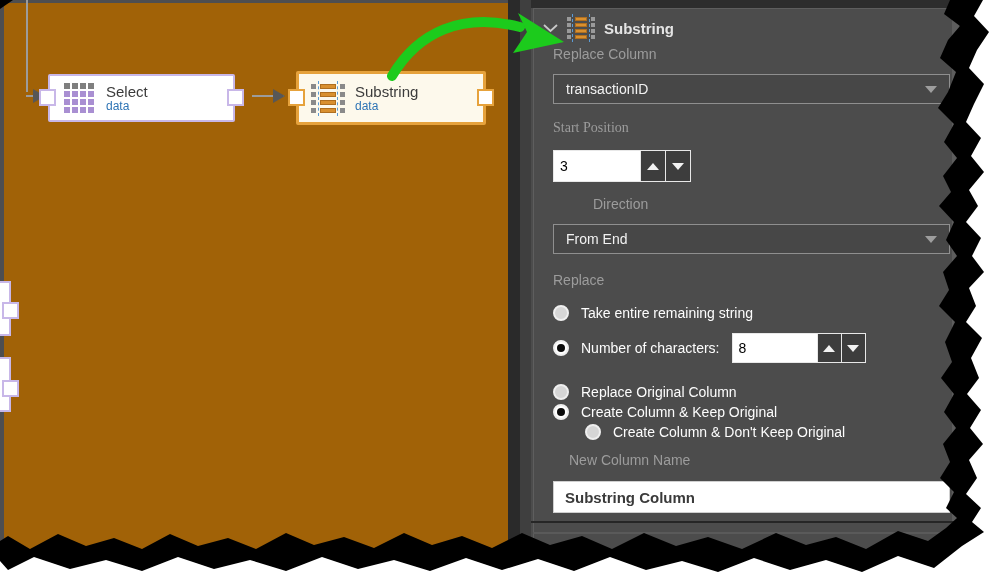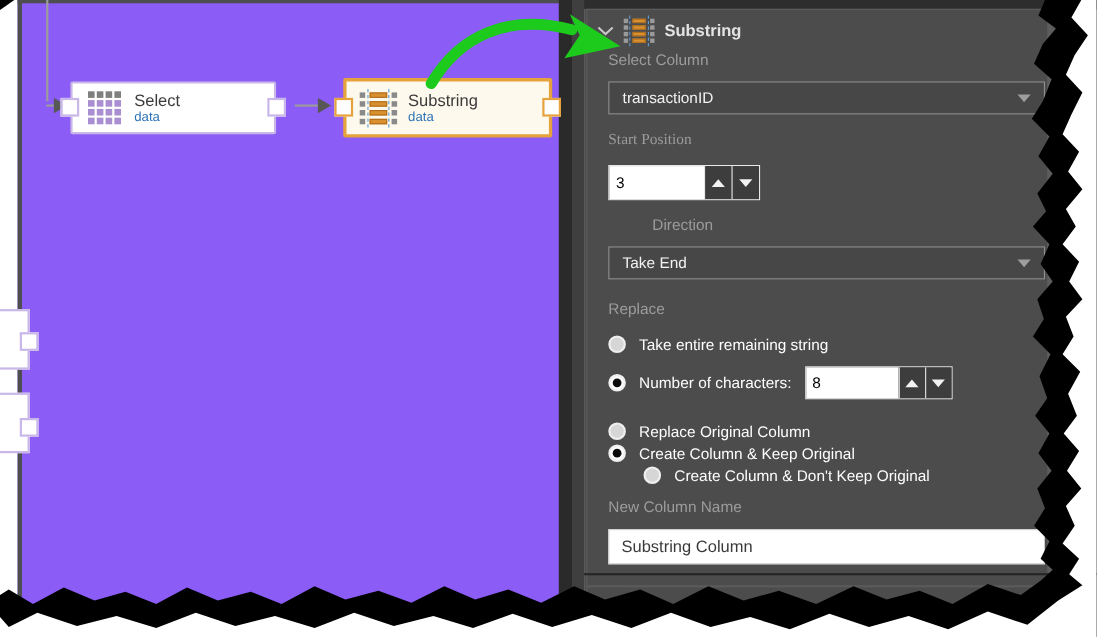--- a/index.html
+++ b/index.html
@@ -1,20 +1,20 @@
 <!DOCTYPE html>
 <html><head>
 <meta charset="utf-8">
 <style>
   html,body{margin:0;padding:0;background:#fff;}
   *{box-sizing:border-box;font-family:"Liberation Sans",sans-serif;}
   .stage{position:relative;width:997px;height:579px;overflow:hidden;background:#fff;}
 
   
-  .canvas{position:absolute;left:16px;top:0;width:510px;height:556px;background:#8b5cf6;}
+  .canvas{position:absolute;left:0;top:0;width:510px;height:556px;background:#a16207;}
   .canvas-edge-left{position:absolute;left:0;top:0;width:4px;height:556px;background:#4e4e50;}
   .canvas-edge-top{position:absolute;left:0;top:0;width:510px;height:3px;background:#4e4e50;}
 
   .conn-line{position:absolute;background:#9c9c9c;}
   .conn-arrow{position:absolute;width:0;height:0;border-top:7px solid transparent;border-bottom:7px solid transparent;border-left:12px solid #575757;}
 
   .node{position:absolute;border-radius:2px;display:flex;align-items:center;}
   .node-select{left:48px;top:74px;width:187px;height:48px;background:#ffffff;border:2px solid #c8b7e8;}
   .node-substring{left:296px;top:71px;width:190px;height:54px;background:#fdf9ec;border:3px solid #e6a23c;}
   .port{position:absolute;width:17px;height:17px;background:#fff;z-index:5;}
@@ -205,40 +205,40 @@
         <span class="col">
             <i></i>
             <i></i>
             <i></i>
             <i></i>
           </span>
       </span>
       <span class="p-title">Substring</span>
     </div>
 
-    <div class="p-label" style="top:46px;">Select Column</div>
+    <div class="p-label" style="top:46px;">Replace Column</div>
     <div class="dropdown" style="top:74px;">
       <span class="dd-text">transactionID</span>
       <span class="caret"></span>
     </div>
 
     <div class="p-label" style="top:120px;font-family:Liberation Serif, serif;">Start Position</div>
     <div class="spinner" style="left:22px;top:150px;">
       <input value="3" style="">
       <span class="spin-btn">
           <span class="tri-up"></span>
         </span>
       <span class="spin-btn">
           <span class="tri-down"></span>
         </span>
     </div>
 
     <div class="p-label" style="top:196px;margin-left:40px;">Direction</div>
     <div class="dropdown" style="top:224px;">
-      <span class="dd-text">Take End</span>
+      <span class="dd-text">From End</span>
       <span class="caret"></span>
     </div>
 
     <div class="p-label" style="top:272px;">Replace</div>
 
     <div class="radio-row" style="top:303px;">
       <span class="radio"></span>
       <span class="radio-label">Take entire remaining string</span>
     </div>
 
@@ -262,22 +262,22 @@
     </div>
     <div class="radio-row" style="top:382px;">
       <span class="radio"></span>
       <span class="radio-label">Replace Original Column</span>
     </div>
     <div class="radio-row" style="top:422px;padding-left:32px;">
       <span class="radio"></span>
       <span class="radio-label">Create Column &amp; Don't Keep Original</span>
     </div>
 
-    <div class="p-label" style="top:452px;">New Column Name</div>
-    <input class="text-input" style="top: 481px;" value="Substring Column">
+    <div class="p-label" style="top:452px;margin-left:16px;">New Column Name</div>
+    <input class="text-input" style="top: 481px; font-weight: bold;" value="Substring Column">
 
     <div class="p-divider"></div>
     <div class="p-divider2"></div>
   </div>
 
   <svg class="overlay green-arrow" width="997" height="579" viewBox="0 0 997 579">
     <path d="M 392 76 C 418 32, 462 12, 520 27" fill="none" stroke="#1ccb1c" stroke-width="10" stroke-linecap="round"></path>
     <polygon points="518,13 564,42 513,53 527,32" fill="#1ccb1c"></polygon>
   </svg>
 

